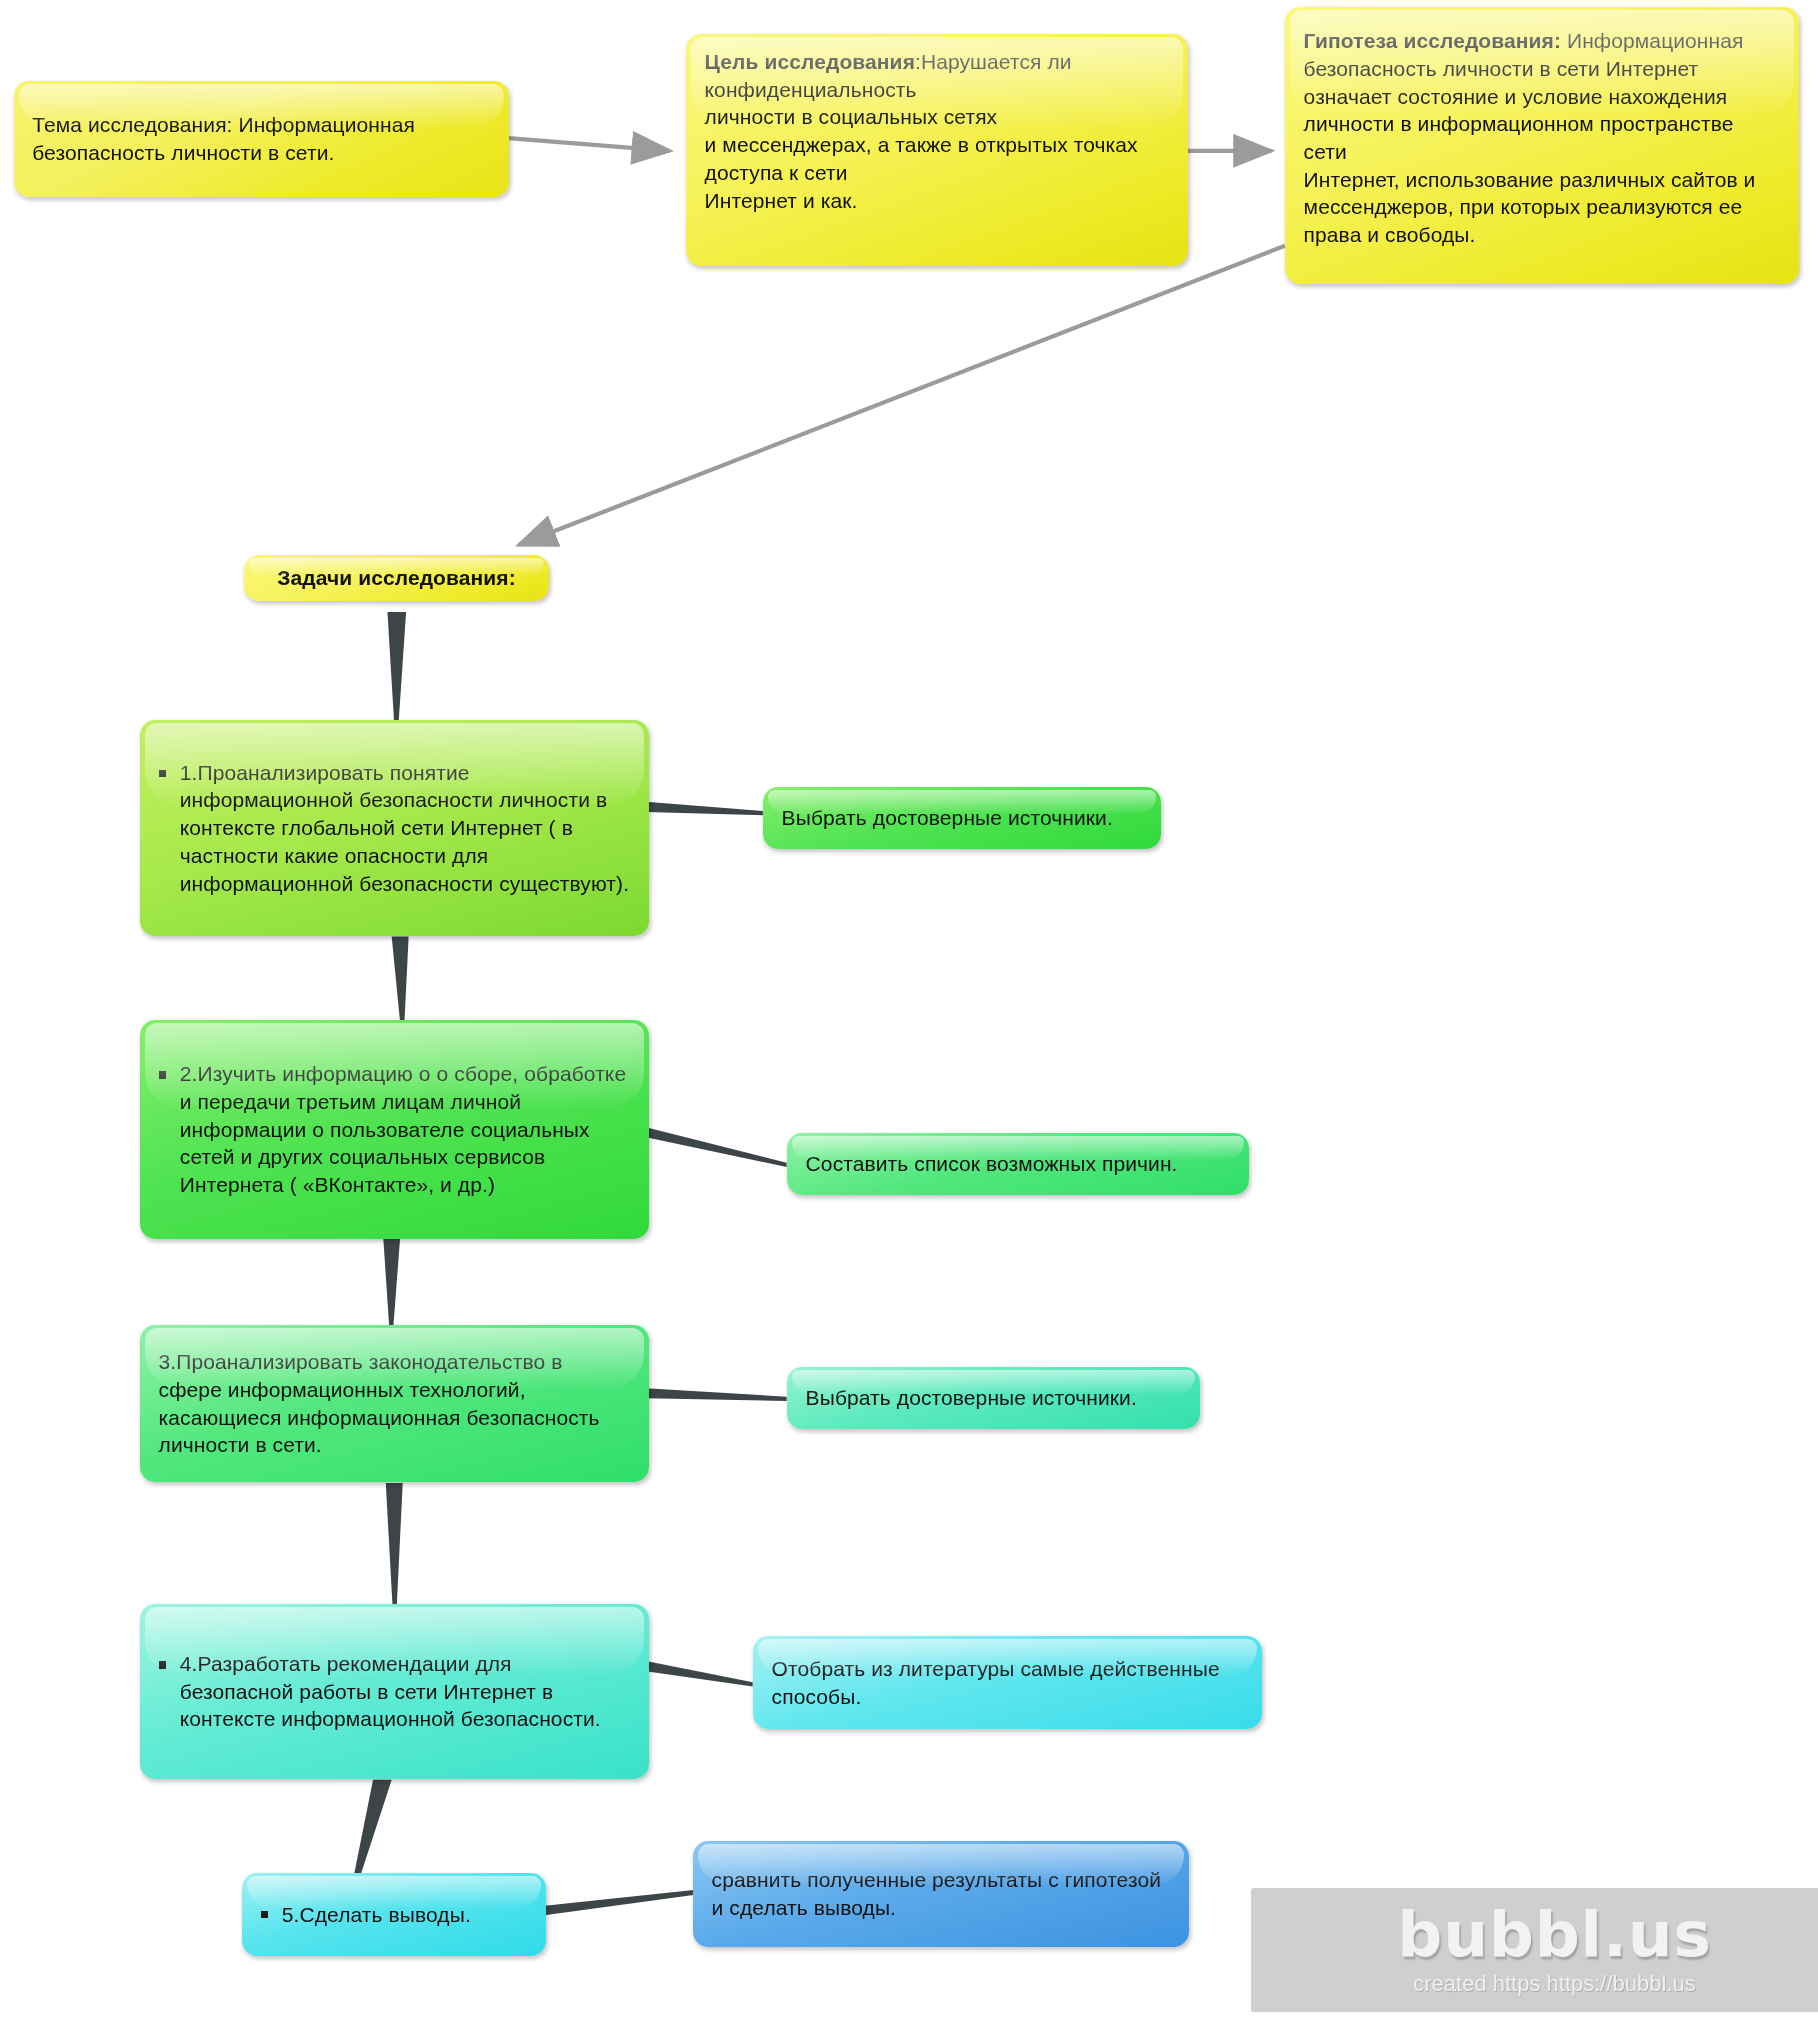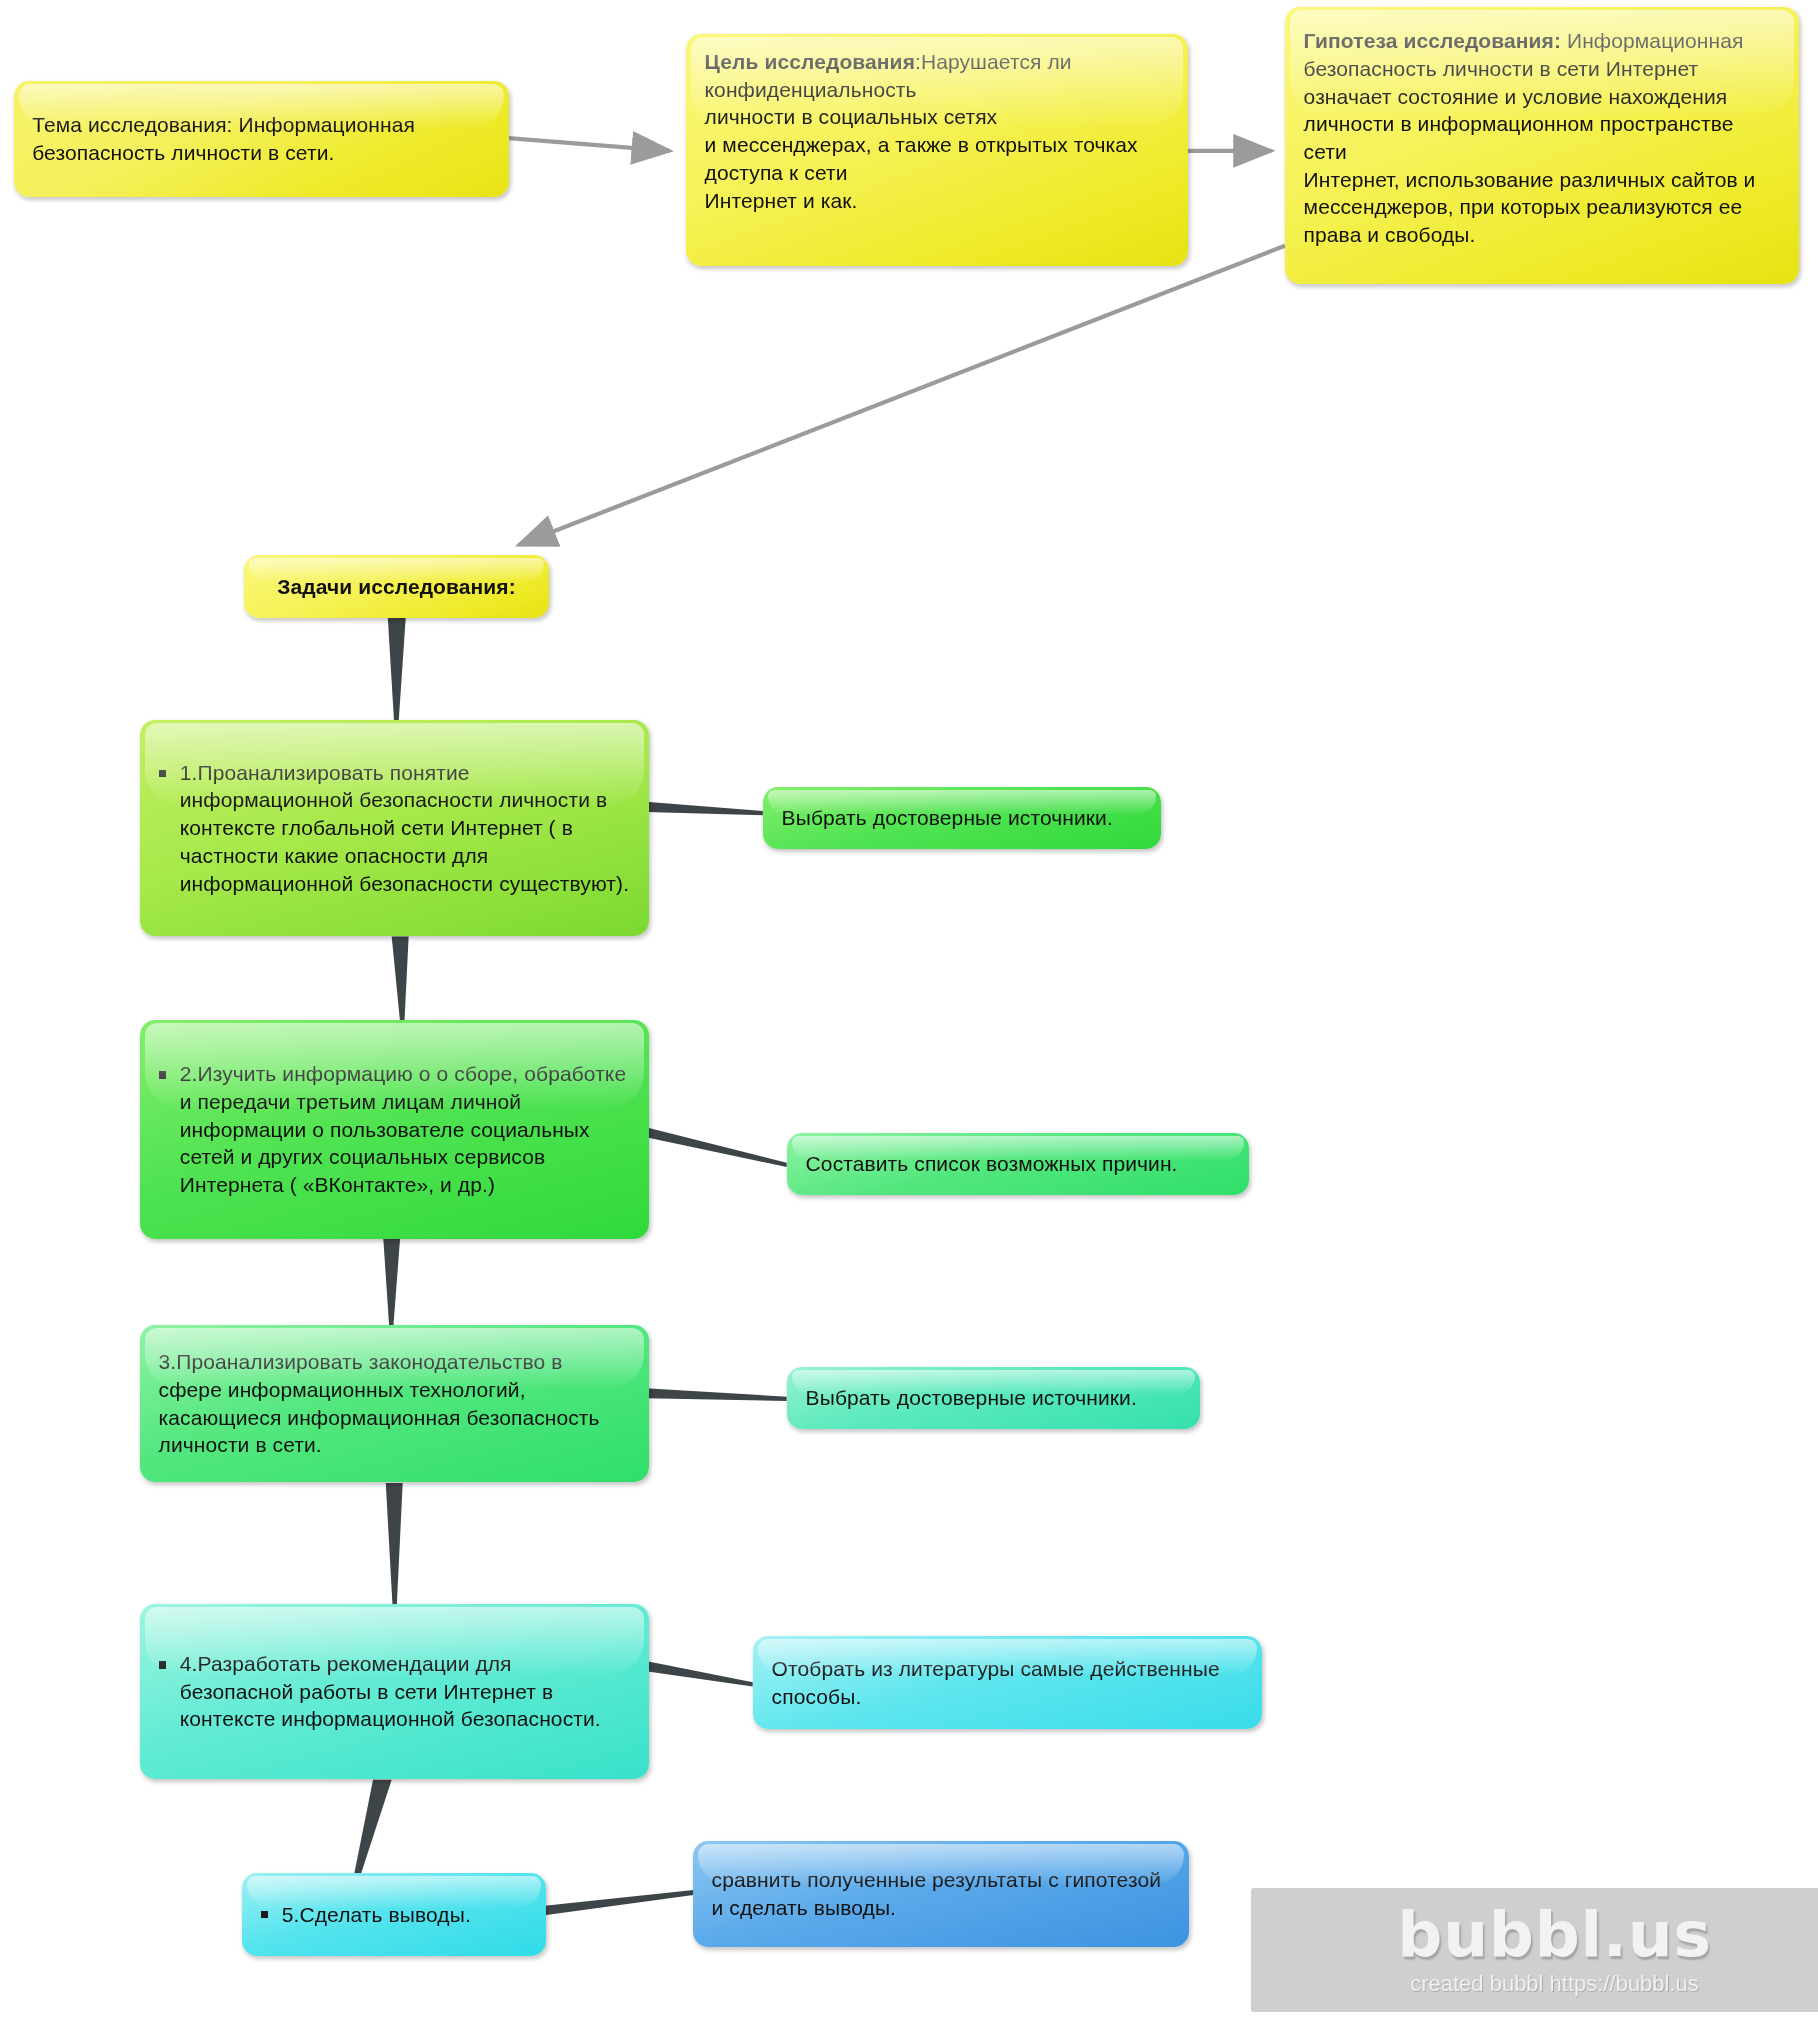--- a/index.html
+++ b/index.html
@@ -182,21 +182,21 @@
 личности в социальных сетях
 и мессенджерах, а также в открытых точках доступа к сети
 Интернет и как.</span></span>
   </div>
 
   <div class="node c-yellow2" style="left:1285px; top:6.8px; width:514px; height:277px; align-items:flex-start; padding-top:20.3px;">
     <span class="txt"><span class="strong-lead">Гипотеза исследования:</span><span> Информационная безопасность личности в сети Интернет означает состояние и условие нахождения личности в информационном пространстве сети
 Интернет, использование различных сайтов и мессенджеров, при которых реализуются ее права и свободы.</span></span>
   </div>
 
-  <div class="node c-yellow2" style="left:244px; top:555px; width:305px; height:63px; justify-content:center;">
+  <div class="node c-yellow2" style="left:244px; top:555px; width:305px; height:46px; justify-content:center;">
     <span class="txt strong-lead" style="text-align:center;">Задачи исследования:</span>
   </div>
 
   <div class="node c-green1" style="left:140px; top:720px; width:509px; height:216px;">
     <div class="bullet-line">
       <span class="bullet-sq"></span>
       <span class="txt">1.Проанализировать понятие информационной безопасности личности в контексте глобальной сети Интернет ( в частности какие опасности для информационной безопасности существуют).</span>
     </div>
   </div>
   <div class="node c-green2b" style="left:763px; top:787px; width:398px; height:62px;">
@@ -235,17 +235,17 @@
       <span class="bullet-sq" style="margin-top:0;"></span>
       <span class="txt">5.Сделать выводы.</span>
     </div>
   </div>
   <div class="node c-blue" style="left:693px; top:1841px; width:496px; height:106px;">
     <span class="txt">сравнить полученные результаты с гипотезой и сделать выводы.</span>
   </div>
 
   <div id="watermark">
     <div id="wm-logo">bubbl.us</div>
-    <div id="wm-sub"><span>created bubbl </span><b>https://bubbl.us</b></div>
+    <div id="wm-sub"><span>created https </span><b>https://bubbl.us</b></div>
   </div>
 
 </div>
 
 
 </body></html>

